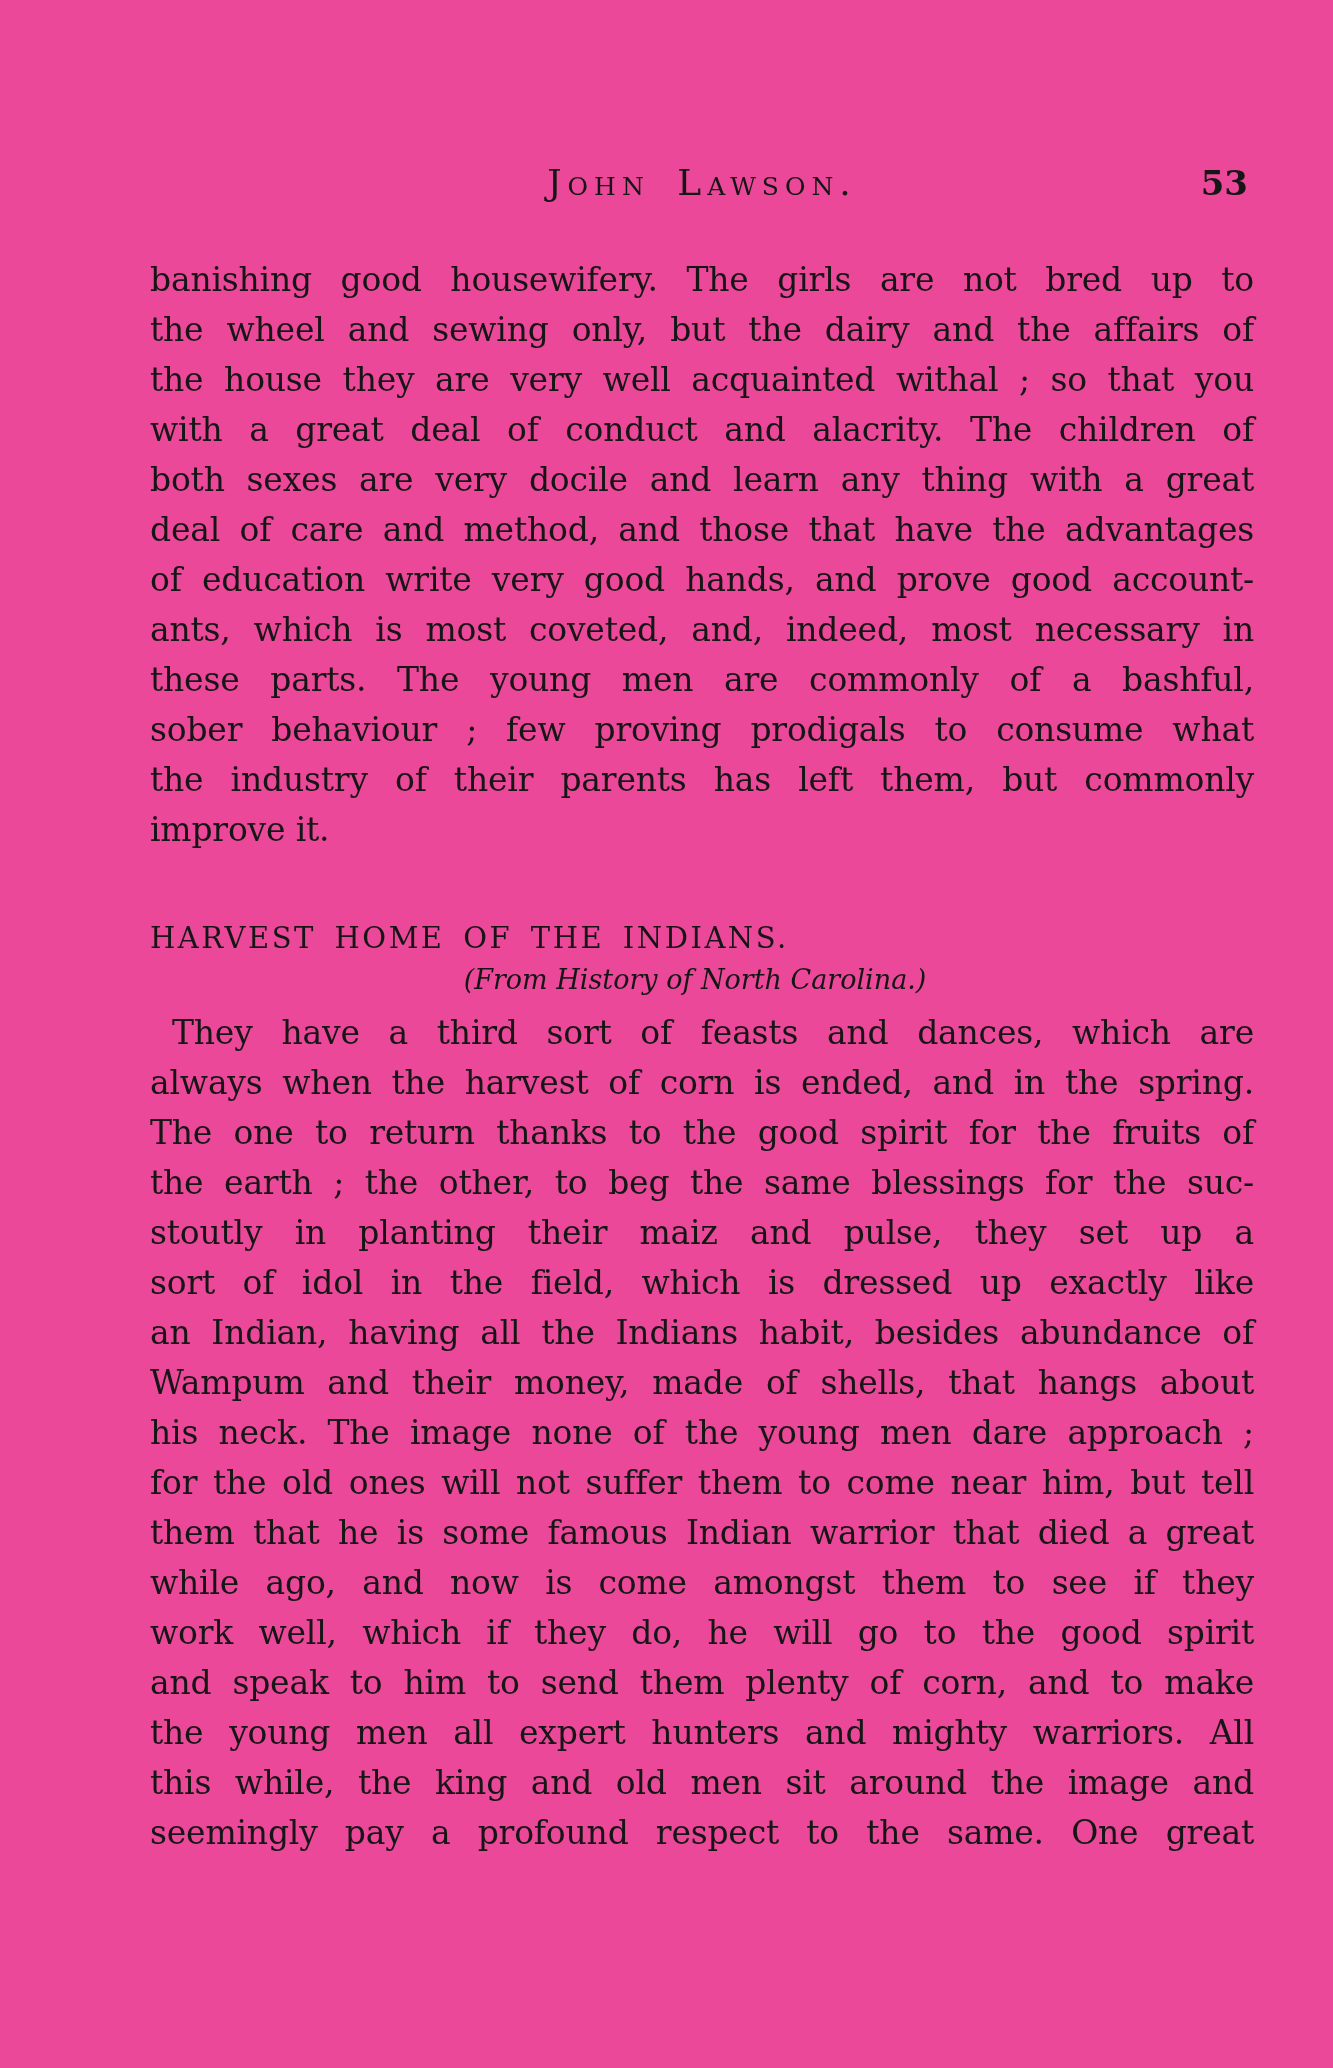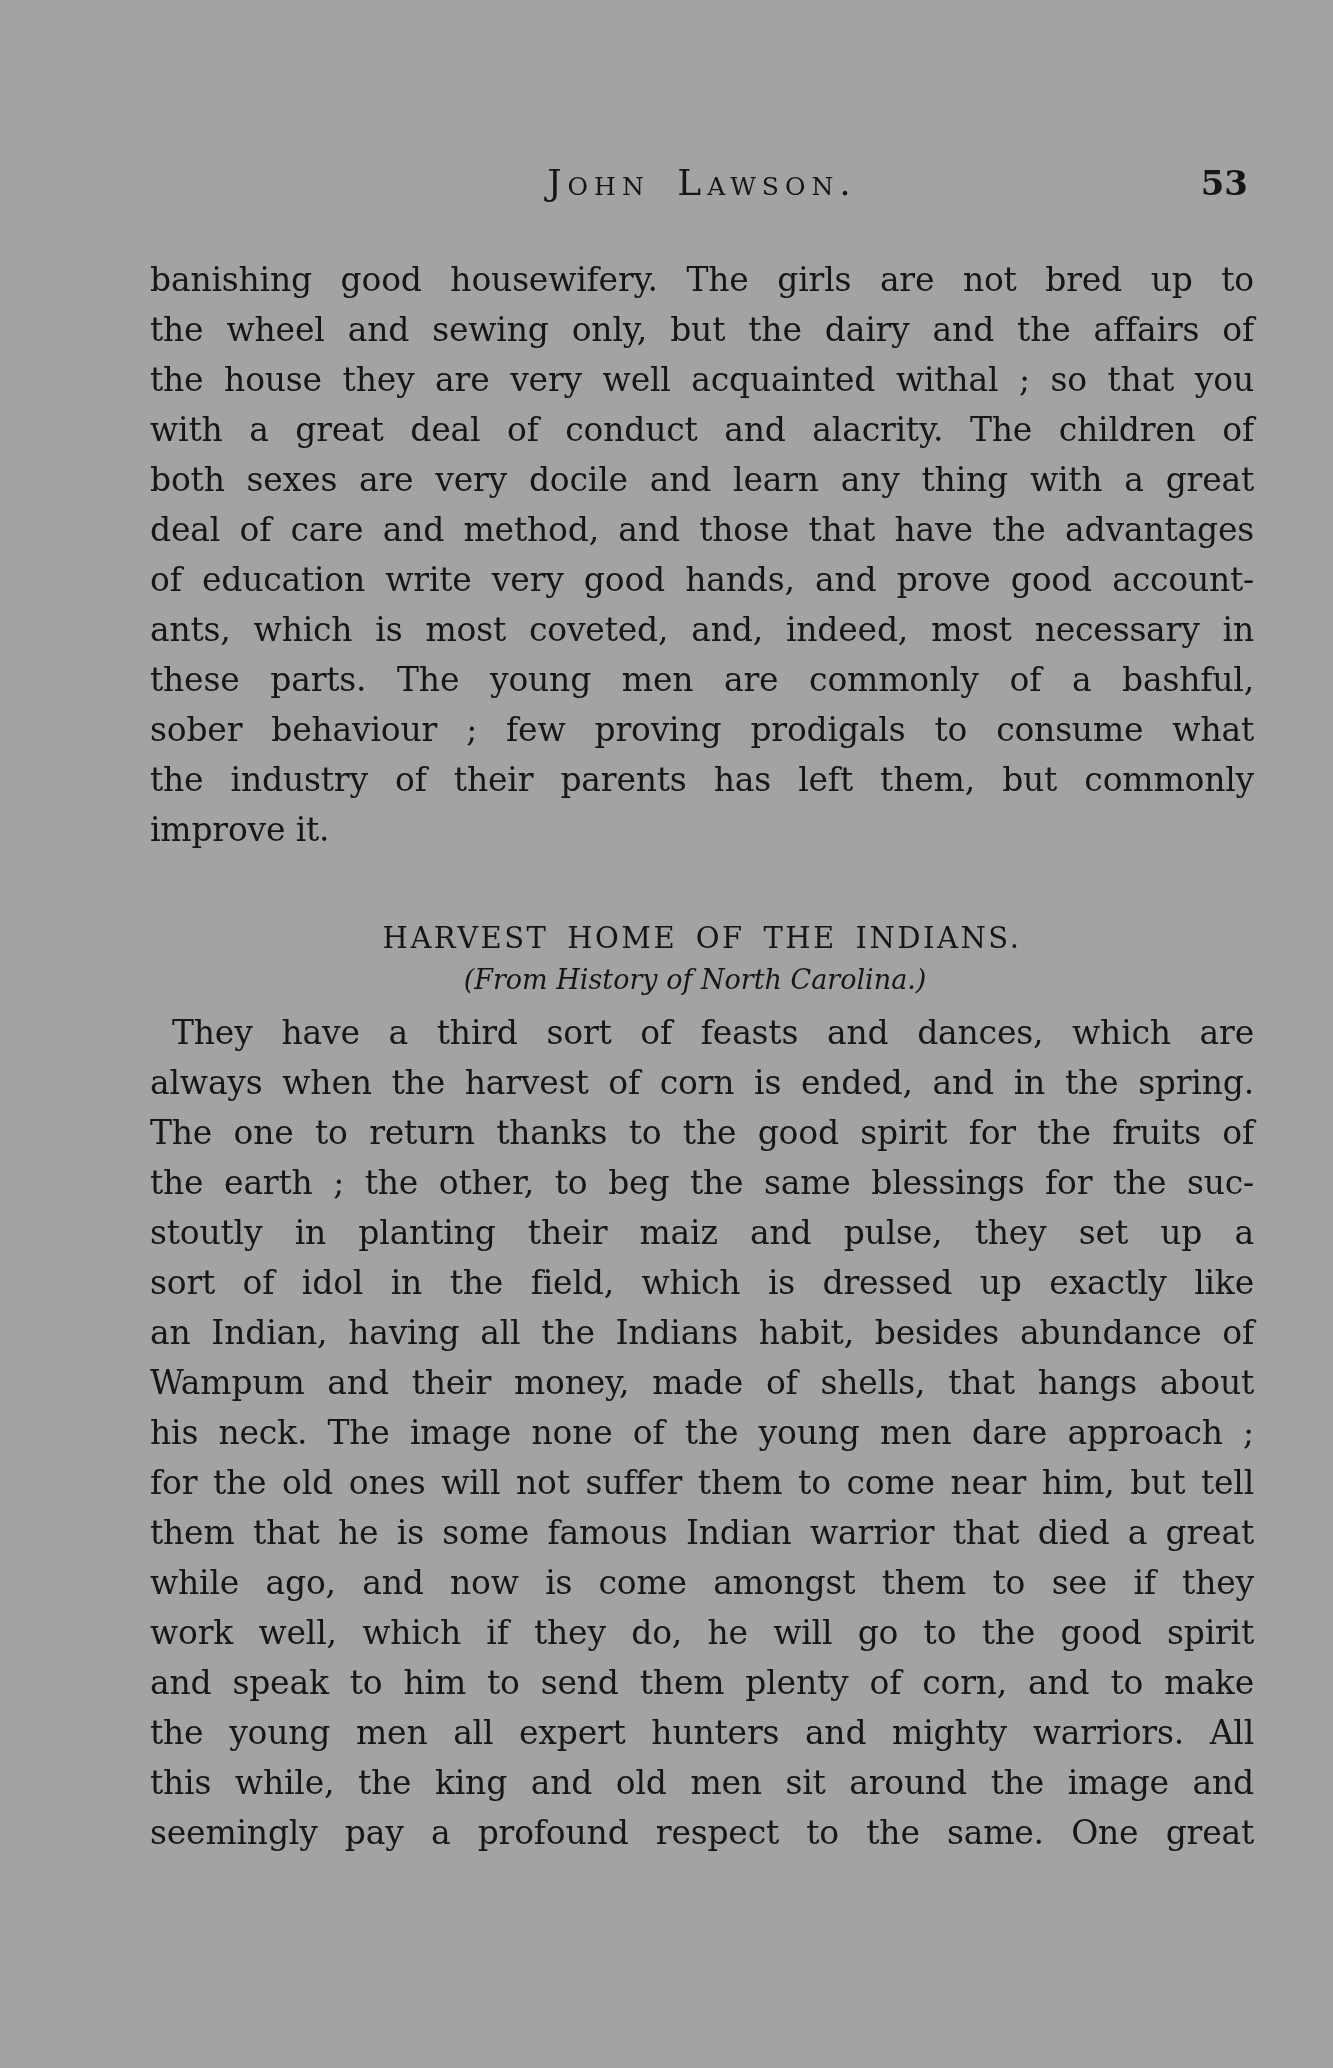--- a/index.html
+++ b/index.html
@@ -4,21 +4,21 @@
 <style>
   html, body {
     margin: 0;
     padding: 0;
     background: #ffffff;
   }
   .page {
     position: relative;
     width: 1333px;
     height: 2068px;
-    background: #a3a3a3;
+    background: #ec4899;
     color: #161616;
     font-family: "DejaVu Serif", "Liberation Serif", serif;
     overflow: hidden;
   }
   .header {
     position: absolute;
     top: 158px;
     left: 150px;
     width: 1104px;
     height: 50px;
@@ -59,21 +59,20 @@
   .line.no-just {
     text-align: left;
     text-align-last: left;
   }
   .para2 .line:first-child { text-indent: 22px; }
   .heading {
     position: absolute;
     top: 918px;
     left: 150px;
     width: 1104px;
-    text-align: center;
     font-size: 29px;
     letter-spacing: 2.5px;
     word-spacing: 7px;
     line-height: 40px;
   }
   .attribution {
     position: absolute;
     top: 960px;
     left: 143px;
     width: 1104px;

